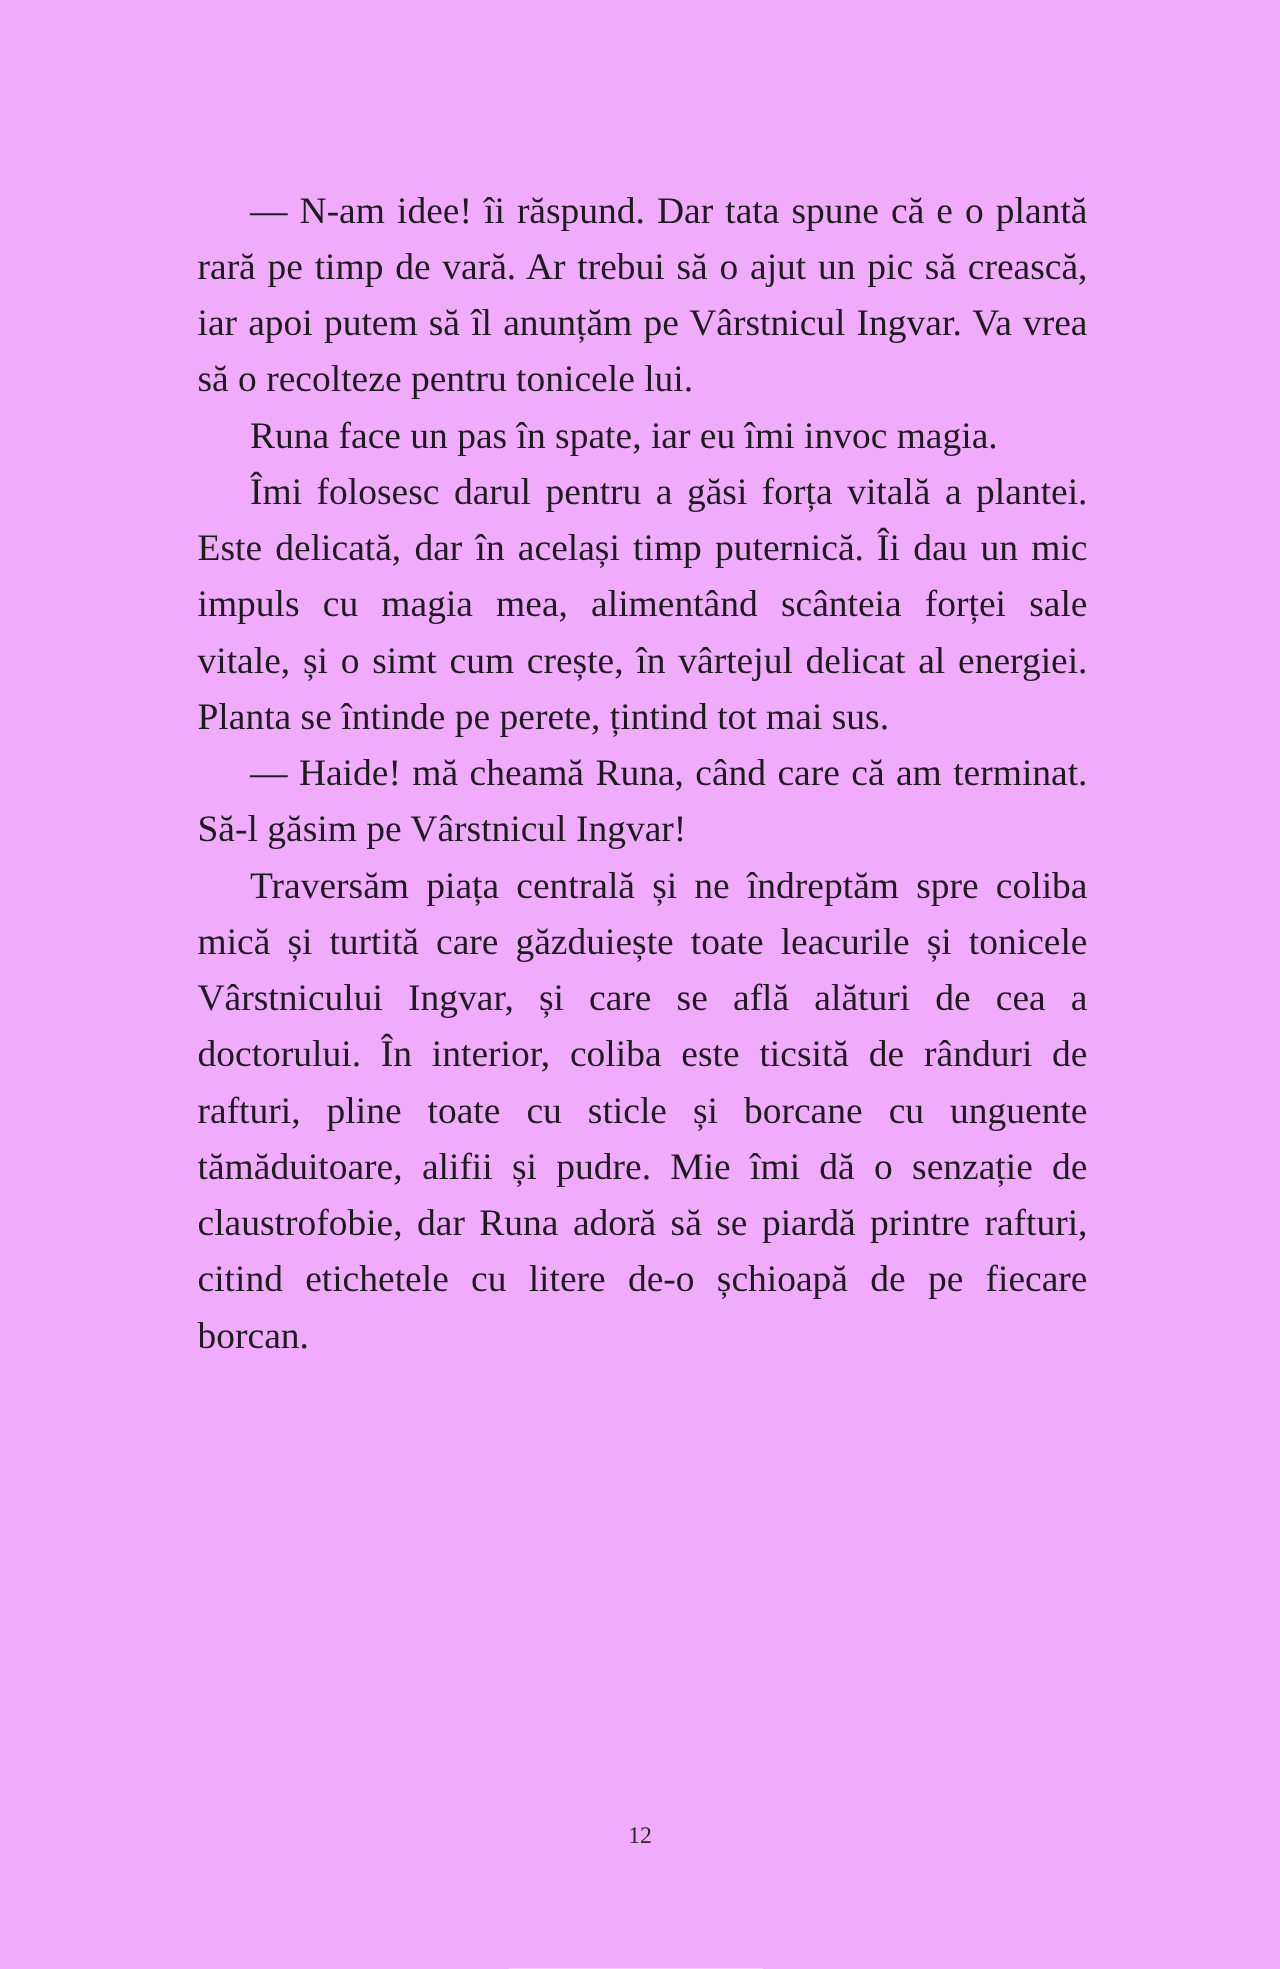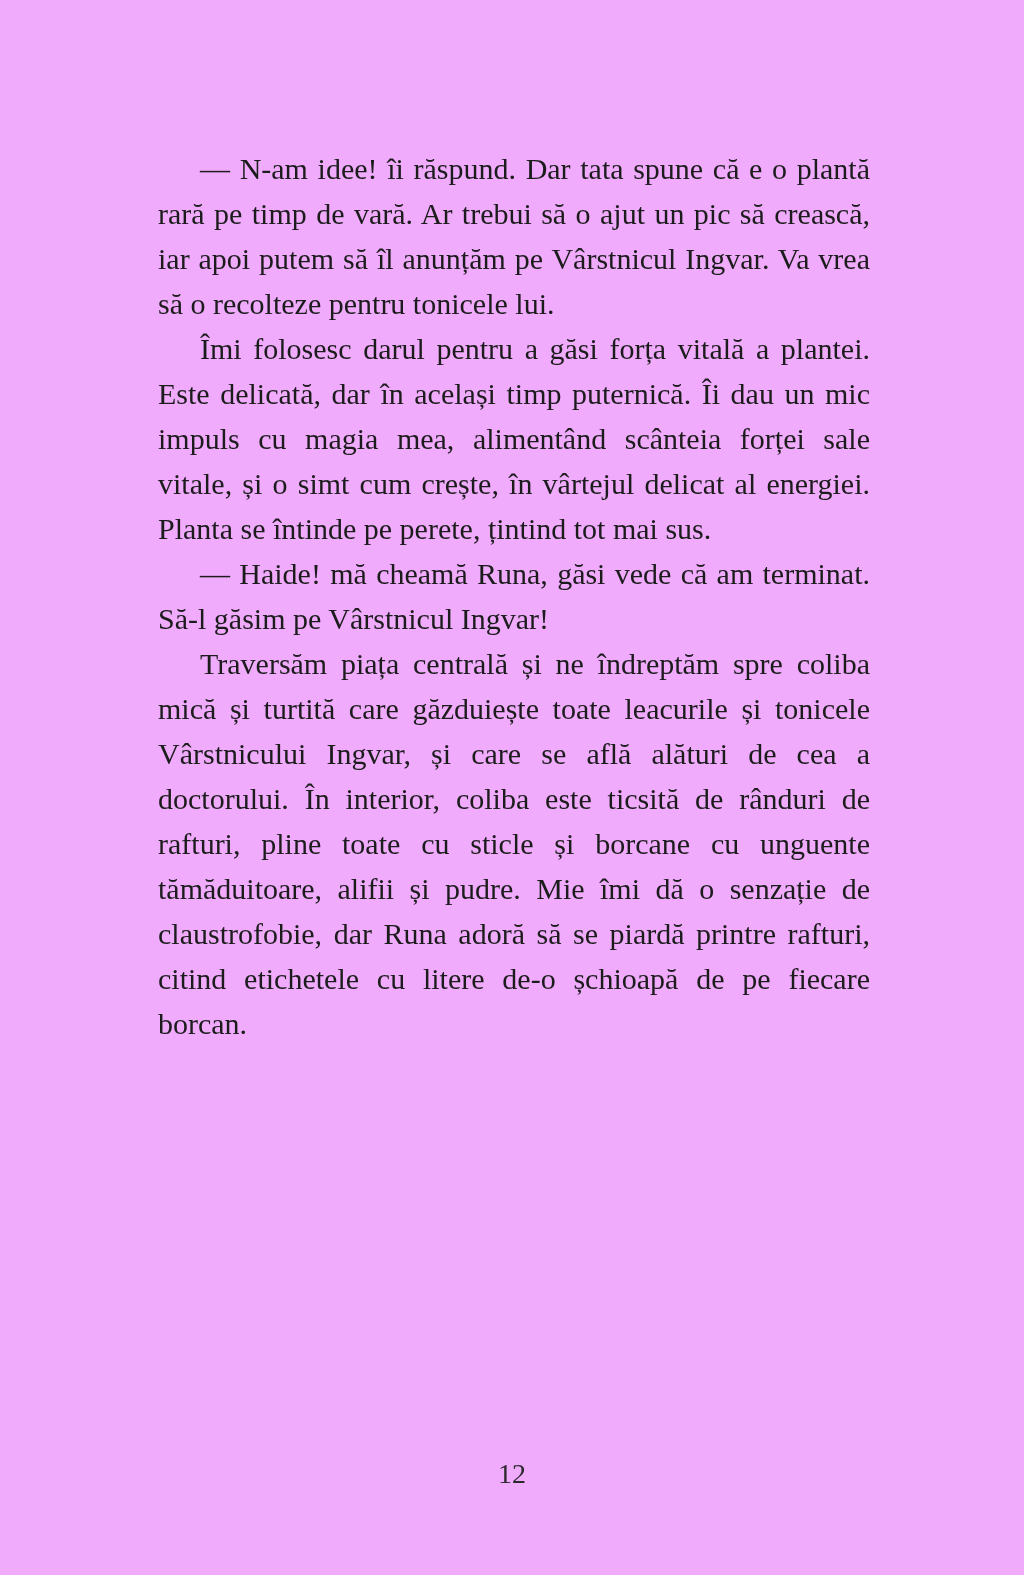--- a/index.html
+++ b/index.html
@@ -31,28 +31,29 @@
     margin: 0;
     padding: 0;
     text-indent: 42px;
   }
   .page-footer {
     position: absolute;
     left: 0;
     width: 1024px;
     top: 1458px;
     text-align: center;
-    font-size: 28px;
+    font-size: 19px;
     color: #2a2a2a;
   }
 </style>
 </head>
 <body>
 
 <div class="book-page">
   <div class="text-block">
       <p>— N-am idee! îi răspund. Dar tata spune că e o plantă rară pe timp de vară. Ar trebui să o ajut un pic să crească, iar apoi putem să îl anunțăm pe Vârstnicul Ingvar. Va vrea să o recolteze pentru tonicele lui.</p>
+      <p>Runa face un pas în spate, iar eu îmi invoc magia.</p>
       <p>Îmi folosesc darul pentru a găsi forța vitală a plantei. Este delicată, dar în același timp puternică. Îi dau un mic impuls cu magia mea, alimentând scânteia forței sale vitale, și o simt cum crește, în vârtejul delicat al energiei. Planta se întinde pe perete, țintind tot mai sus.</p>
-      <p>— Haide! mă cheamă Runa, găsi vede că am terminat. Să-l găsim pe Vârstnicul Ingvar!</p>
+      <p>— Haide! mă cheamă Runa, când care că am terminat. Să-l găsim pe Vârstnicul Ingvar!</p>
       <p>Traversăm piața centrală și ne îndreptăm spre coliba mică și turtită care găzduiește toate leacurile și tonicele Vârstnicului Ingvar, și care se află alături de cea a doctorului. În interior, coliba este ticsită de rânduri de rafturi, pline toate cu sticle și borcane cu unguente tămăduitoare, alifii și pudre. Mie îmi dă o senzație de claustrofobie, dar Runa adoră să se piardă printre rafturi, citind etichetele cu litere de-o șchioapă de pe fiecare borcan.</p>
     </div>
   <div class="page-footer">12</div>
 </div>
 
 </body></html>

